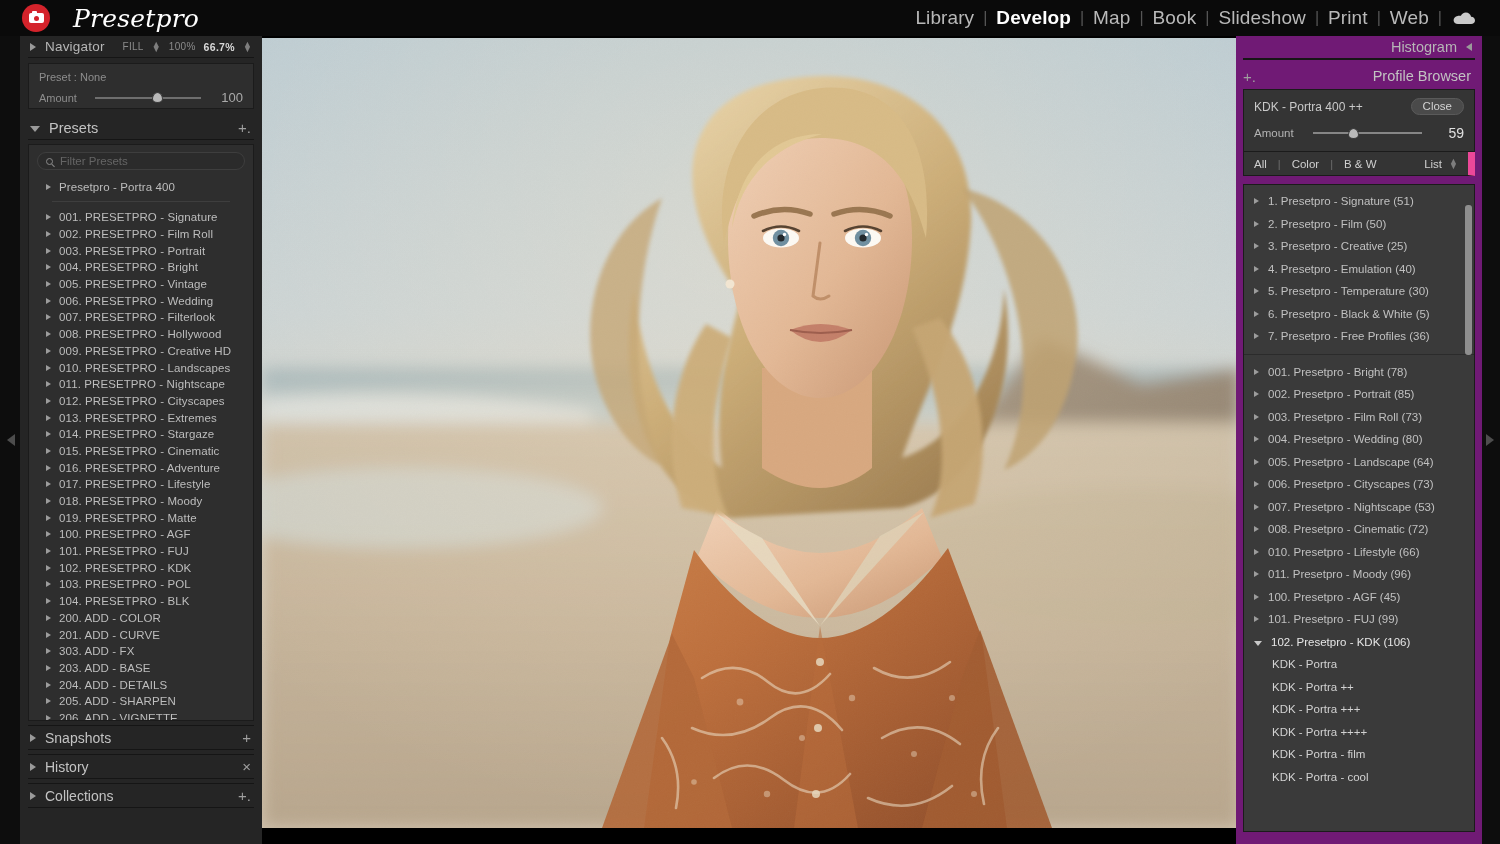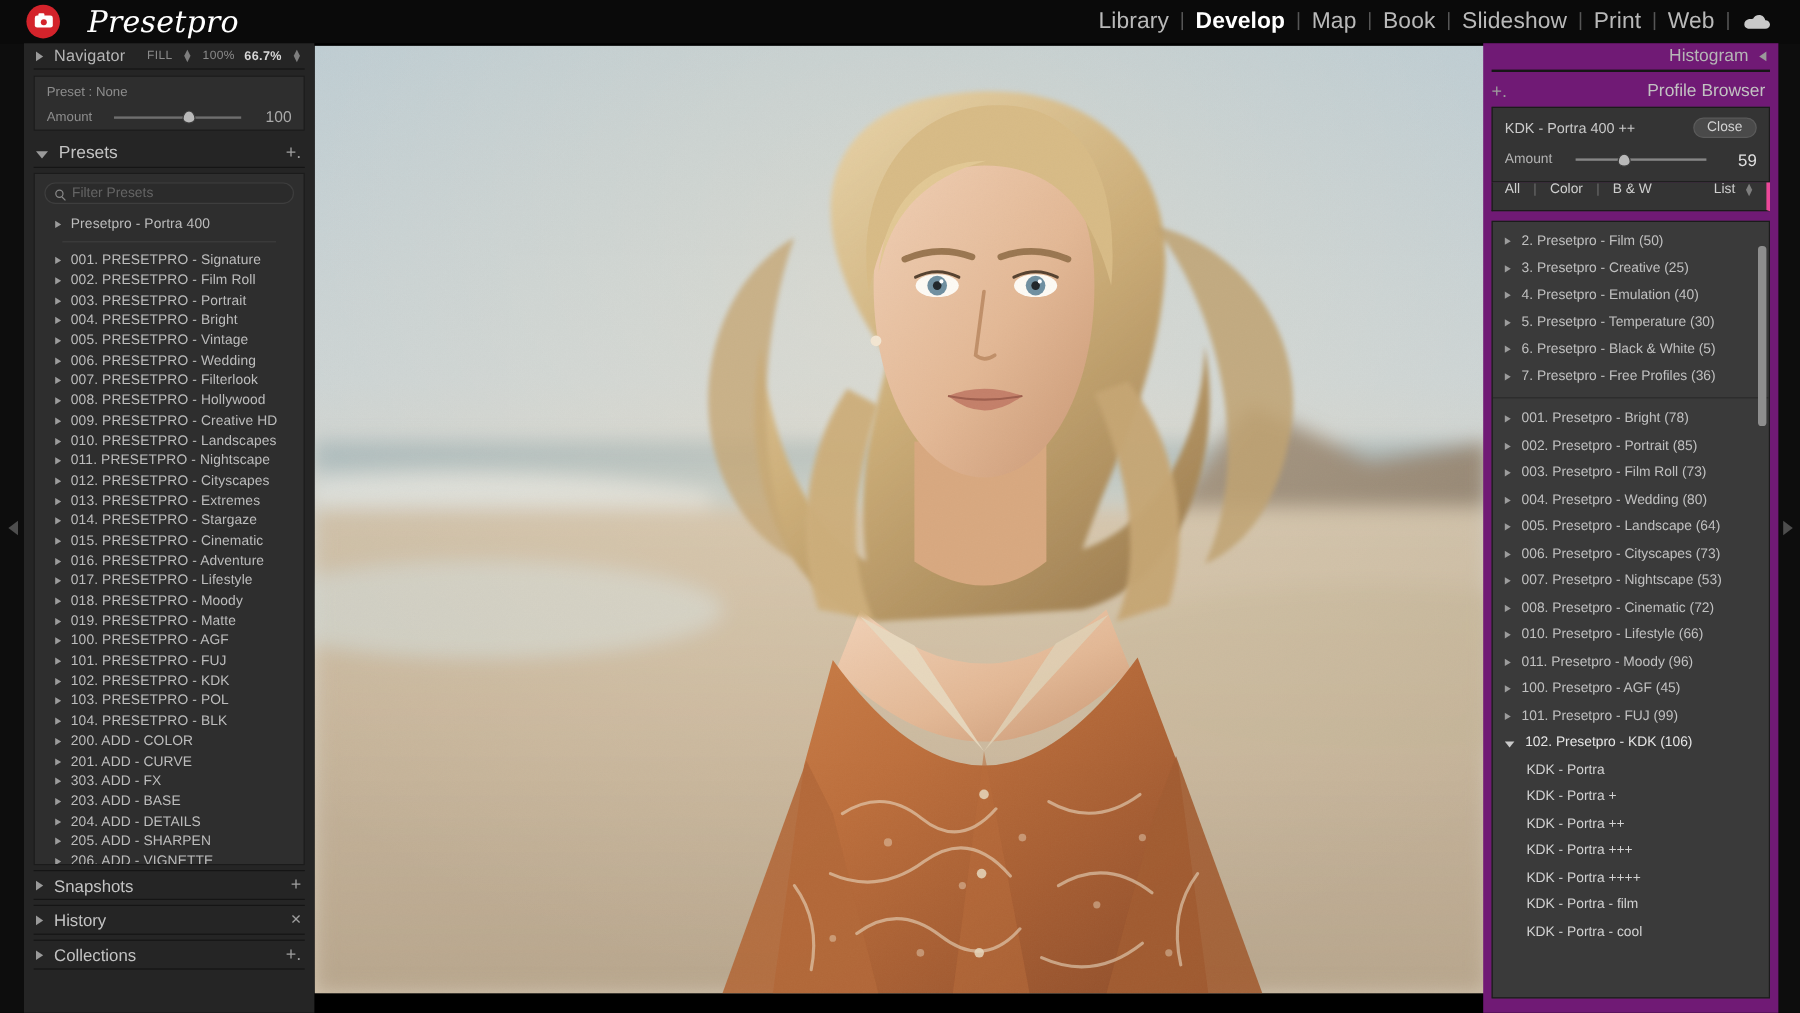--- a/index.html
+++ b/index.html
@@ -176,23 +176,23 @@
     margin-left: auto; background: #4a4a4a; border: 1px solid #5a5a5a;
     border-radius: 9px; color: #d3d3d3; font-size: 11.5px;
     padding: 1px 11px 2px 11px;
   }
   .pb-amt { display: flex; align-items: center; margin-top: 10px; }
   .pb-amt .amt-lbl { color: #b3b3b3; font-size: 11.5px; width: 55px; }
   .pb-amt .slider .track { background: #868686; }
   .pb-amt .amt-val { color: #e0e0e0; font-size: 14px; width: 34px; }
 
   .filterrow {
-    display: flex; align-items: flex-start; height: 24px; gap: 0;
+    display: flex; align-items: center; height: 24px; gap: 0;
     background: #343434; border-left: 1px solid #1b1b1b;
-    border-right: 3px solid #ec4899; border-bottom: 1px solid #1b1b1b;
+    border-right: 7px solid #ec4899; border-bottom: 1px solid #1b1b1b;
     padding: 0 10px;
   }
   .fitem { color: #cfcfcf; font-size: 11.5px; padding: 0 11px; }
   .fitem:first-child { padding-left: 0; }
   .fdiv { color: #6d6d6d; font-size: 11px; }
   .frighta { margin-left: auto; display: flex; align-items: center; gap: 7px; }
   .frighta .fitem { padding: 0; color: #cfcfcf; }
 
   .listbox {
     position: relative; background: #3a3a3a; border: 1px solid #1b1b1b;
@@ -654,20 +654,24 @@
     <span class="frighta">
       <span class="fitem">List</span>
       <span class="stepper">▲<br>▼</span>
     </span>
   </div>
 
   <div class="listbox">
     <div id="profile-rows">
         <div class="rrow">
           <span class="ar"></span>
+          <span>1. Presetpro - Signature (51)</span>
+        </div>
+        <div class="rrow">
+          <span class="ar"></span>
           <span>2. Presetpro - Film (50)</span>
         </div>
         <div class="rrow">
           <span class="ar"></span>
           <span>3. Presetpro - Creative (25)</span>
         </div>
         <div class="rrow">
           <span class="ar"></span>
           <span>4. Presetpro - Emulation (40)</span>
         </div>
@@ -731,23 +735,20 @@
         <div class="rrow">
           <span class="ar"></span>
           <span>101. Presetpro - FUJ (99)</span>
         </div>
         <div class="rrow open">
           <span class="ar down"></span>
           <span>102. Presetpro - KDK (106)</span>
         </div>
         <div class="rrow child">
           <span>KDK - Portra</span>
-        </div>
-        <div class="rrow child">
-          <span>KDK - Portra +</span>
         </div>
         <div class="rrow child">
           <span>KDK - Portra ++</span>
         </div>
         <div class="rrow child">
           <span>KDK - Portra +++</span>
         </div>
         <div class="rrow child">
           <span>KDK - Portra ++++</span>
         </div>

